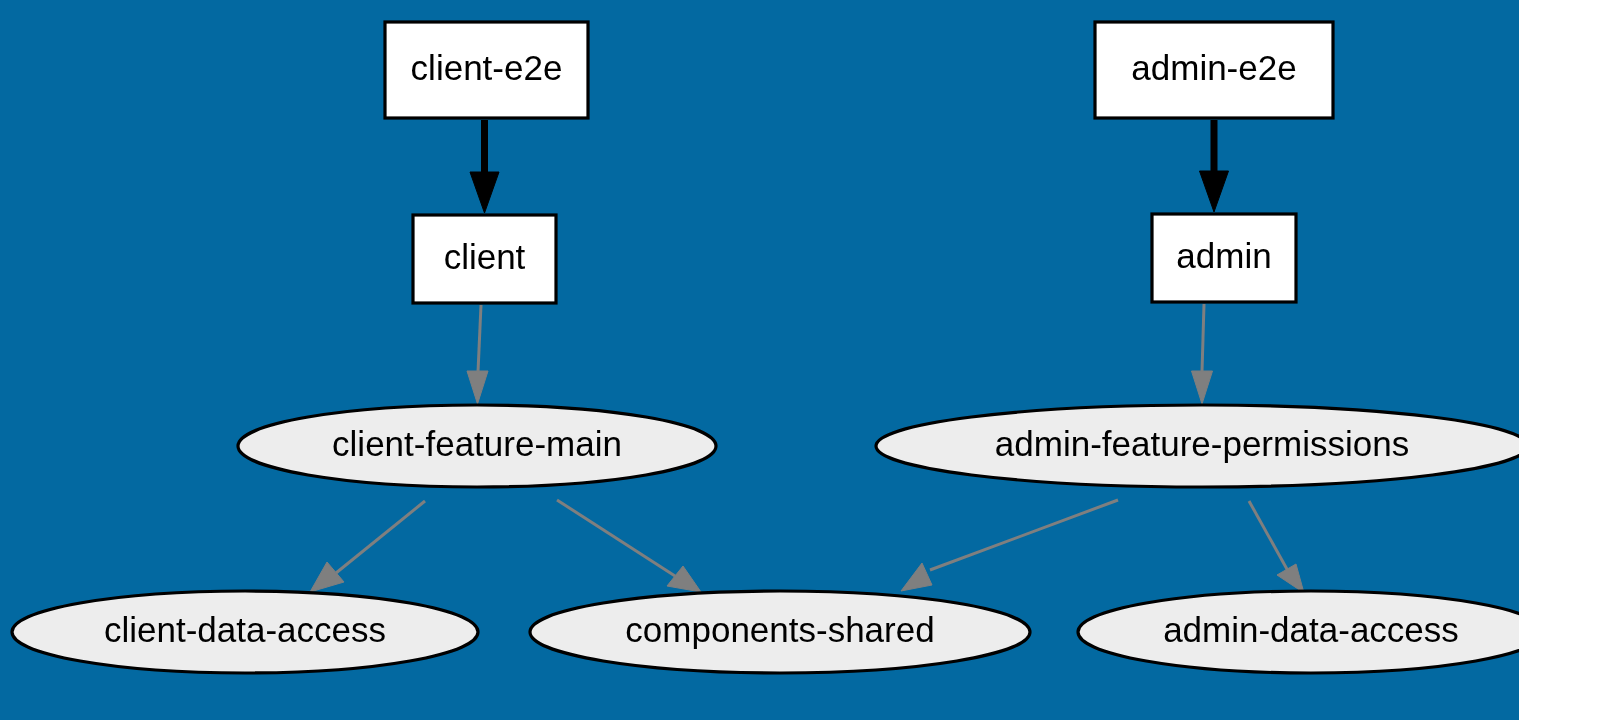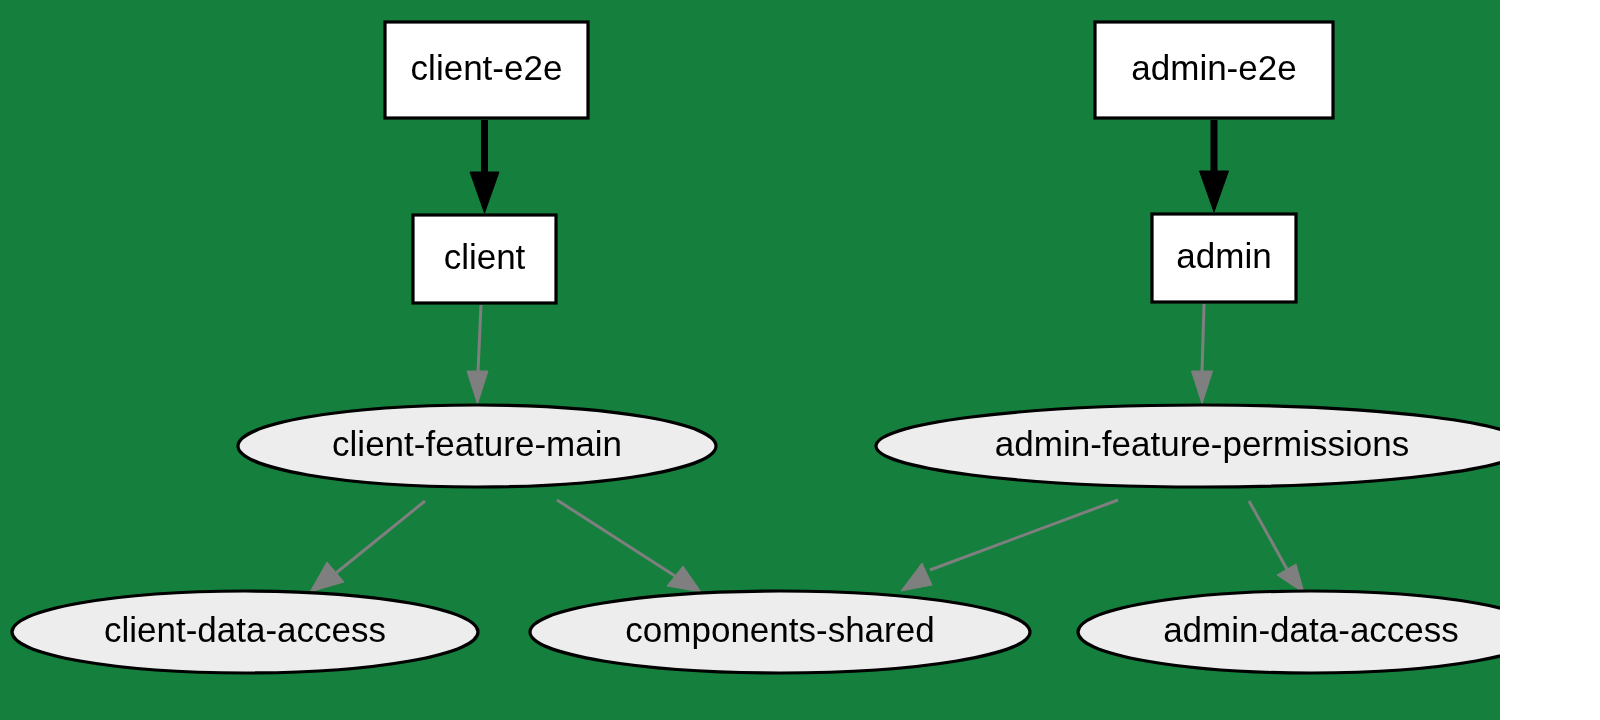--- a/index.html
+++ b/index.html
@@ -5,23 +5,24 @@
 <style>
   html, body {
     margin: 0;
     padding: 0;
     background: #ffffff;
   }
   #stage {
     position: relative;
     width: 1500px;
     height: 720px;
-    background: #15803d;
+    background: #0369a1;
     overflow: hidden;
     font-family: "Liberation Sans", sans-serif;
+    padding-left: 19px;
   }
   #graph-svg {
     position: absolute;
     left: 0;
     top: 0;
     width: 1600px;
     height: 720px;
     display: block;
   }
   .node-label {

